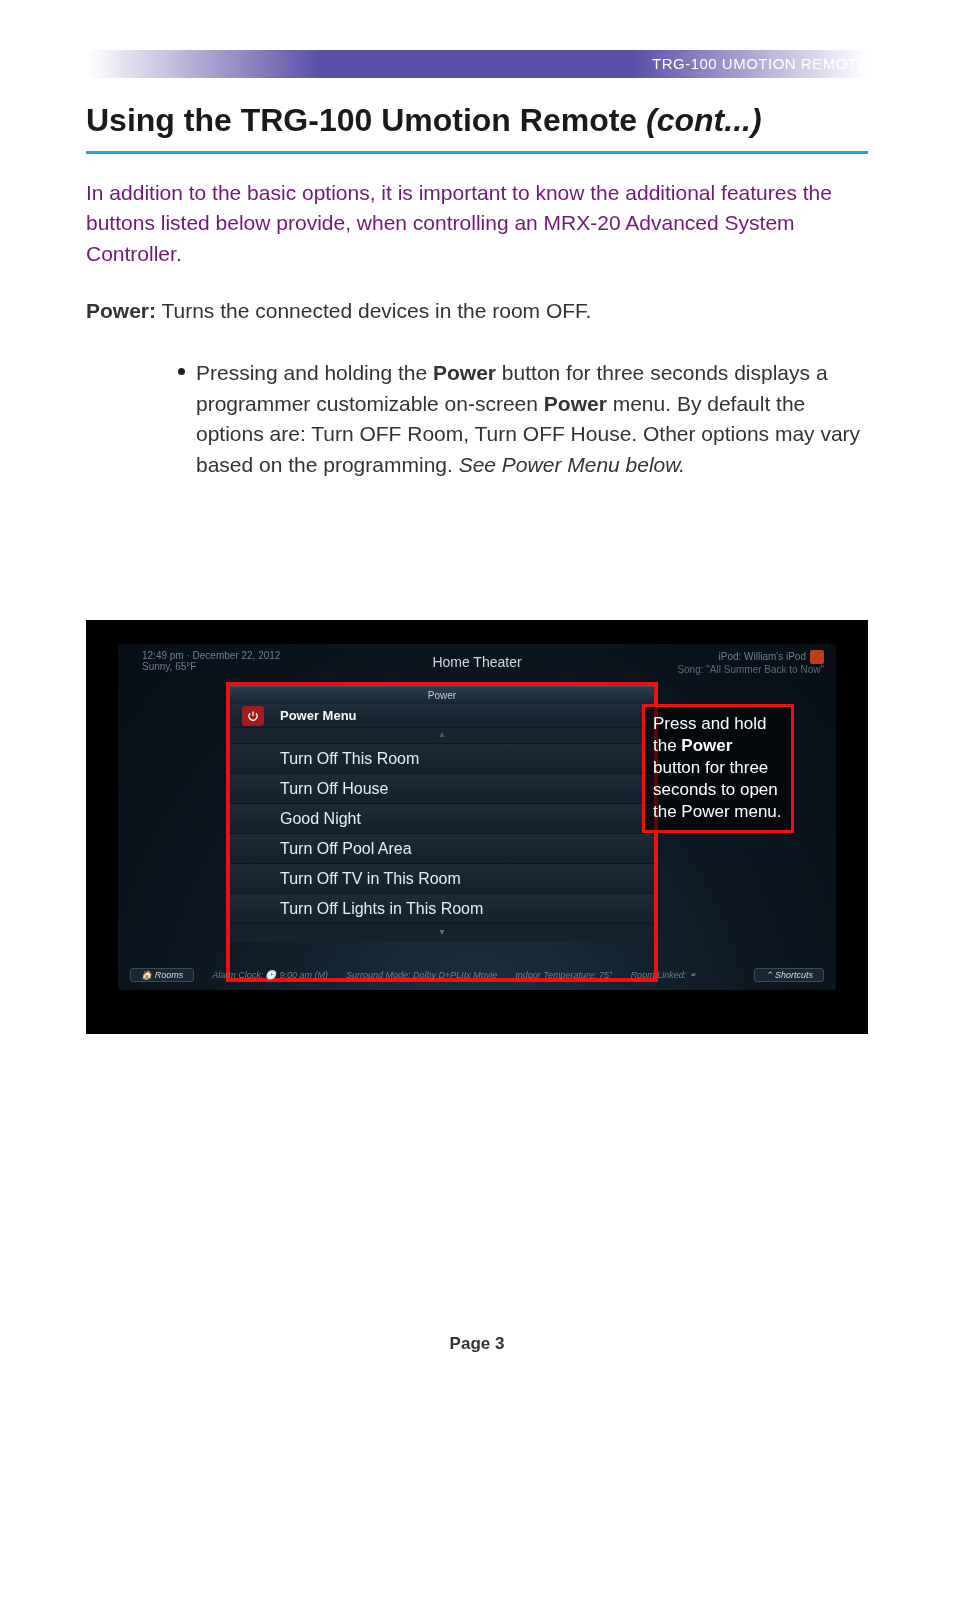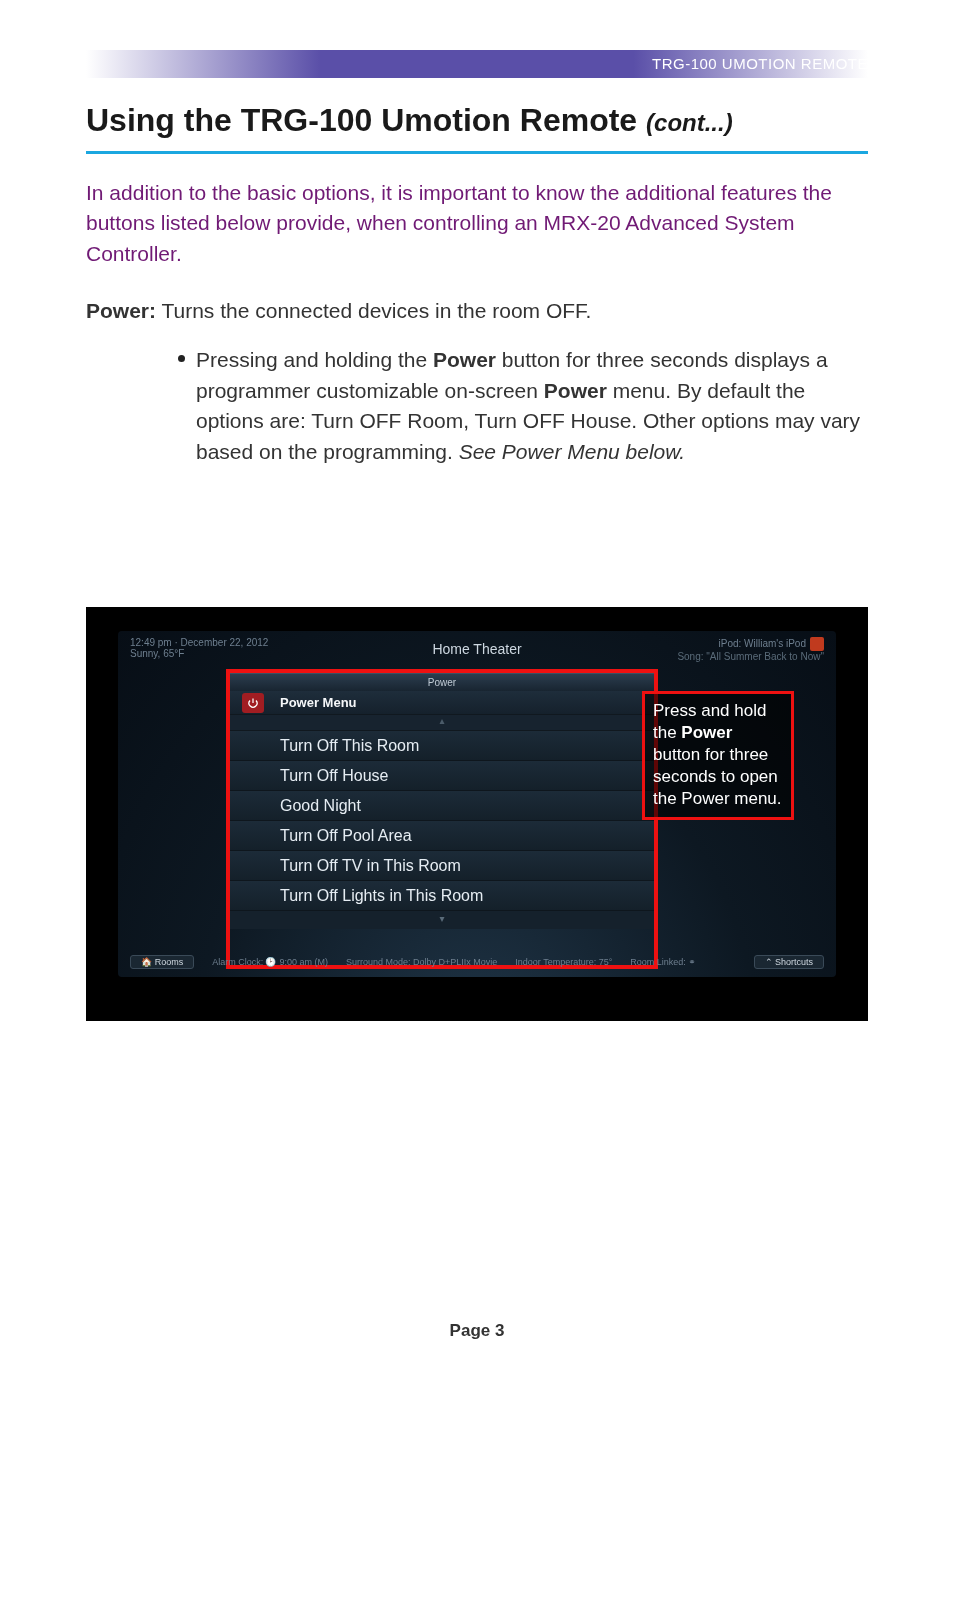--- a/index.html
+++ b/index.html
@@ -9,40 +9,40 @@
     color:#333; background:#fff;
   }
   .page { padding:50px 86px 0 86px; }
   .banner {
     height:28px; line-height:28px; text-align:right;
     background:linear-gradient(to right,#ffffff,#5a4fa8 30%,#5a4fa8 70%,#ffffff);
     color:#fff; font-size:15px; letter-spacing:.5px;
   }
   .banner .sc { font-variant:small-caps; }
   h1.title { font-size:32px; font-weight:700; color:#1a1a1a; margin:24px 0 12px 0; }
-  h1.title .cont { font-style:italic; font-weight:700; font-size:24px; }
+  h1.title .cont { font-style:italic; font-weight:700; font-size:32px; }
   .rule { height:3px; background:#1ba7e0; margin-bottom:24px; }
   .intro { font-size:21px; line-height:1.45; color:#701a75; margin-bottom:30px; }
-  .power-line { font-size:21px; margin-bottom:22px; }
+  .power-line { font-size:21px; margin-bottom:35px; }
   .power-line b { font-weight:700; }
   ul.bullets { list-style:none; margin:0 0 0 92px; padding:0; }
   ul.bullets li { position:relative; font-size:21px; line-height:1.45; margin-bottom:28px; padding-left:18px; }
   ul.bullets li::before { content:""; position:absolute; left:0; top:10px; width:7px; height:7px; border-radius:50%; background:#222; }
   ul.bullets b { font-weight:700; }
   ul.bullets i { font-style:italic; }
   .shot-wrap { margin-top:140px; }
   .shot { background:#000; padding:24px 32px 20px 32px; position:relative; height:370px; }
   .osd {
     position:absolute; left:32px; right:32px; top:24px; bottom:44px;
     background:radial-gradient(ellipse at 50% 120%,#1f3446 0%,#0d1822 55%,#070e16 100%);
     border-radius:4px; font-family:"Segoe UI",sans-serif; color:#c9d4df; overflow:hidden;
   }
   .osd-top { position:absolute; top:6px; left:12px; right:12px; height:30px; font-size:10px; color:#6e7f8f; }
   .osd-top .room-title { position:absolute; left:0; right:0; top:4px; text-align:center; font-size:14px; color:#cdd7e0; }
-  .osd-top .tl { position:absolute; left:0; top:0; }
+  .osd-top .tl { position:absolute; left:12px; top:0; }
   .osd-top .tr { position:absolute; right:0; top:0; text-align:right; }
   .osd-top .tr .np { display:inline-block; width:14px; height:14px; background:#c03a1e; border-radius:2px; vertical-align:middle; margin-left:4px; }
   .red-frame {
     position:absolute; left:108px; top:38px; width:432px; height:300px;
     border:4px solid #e11; box-sizing:border-box;
   }
   .pm-head {
     position:absolute; left:112px; top:42px; width:424px; height:18px;
     background:linear-gradient(#2b3d4e,#17232f); color:#bfcad4; font-size:10px; text-align:center; line-height:18px;
     border-top:1px solid #3b5064;
@@ -68,21 +68,21 @@
   .pm-exit .x { width:14px; height:14px; border-radius:50%; background:#3a4a58; color:#cfd8e0; line-height:14px; margin:0 auto; font-size:10px; }
   .pm-more { position:absolute; left:112px; top:280px; width:424px; height:18px; background:#15212c; text-align:center; color:#5a6b79; font-size:10px; line-height:16px; }
   .callout {
     position:absolute; right:42px; top:60px; width:130px;
     border:3px solid #e11; background:rgba(0,0,0,.6); color:#fff;
     font-family:"Optima","Candara",sans-serif; font-size:17px; line-height:1.3; padding:6px 8px;margin-left:29px;
   }
   .callout b { font-weight:700; }
   .osd-bottom {
     position:absolute; left:12px; right:12px; bottom:6px; height:18px;
-    font-size:9px; color:#6e7f8f; display:flex; align-items:center; gap:18px;
+    font-size:9px; color:#6e7f8f; display:flex; align-items:center; gap:18px;font-style:italic;
   }
   .osd-bottom .btn {
     border:1px solid #3a4a58; border-radius:3px; padding:1px 10px; color:#cfd8e0; background:#1a2732;
   }
   .osd-bottom .spacer { flex:1; }
   .page-num { text-align:center; font-size:17px; font-weight:700; margin-top:300px; }
 </style>
 </head>
 <body>
 

